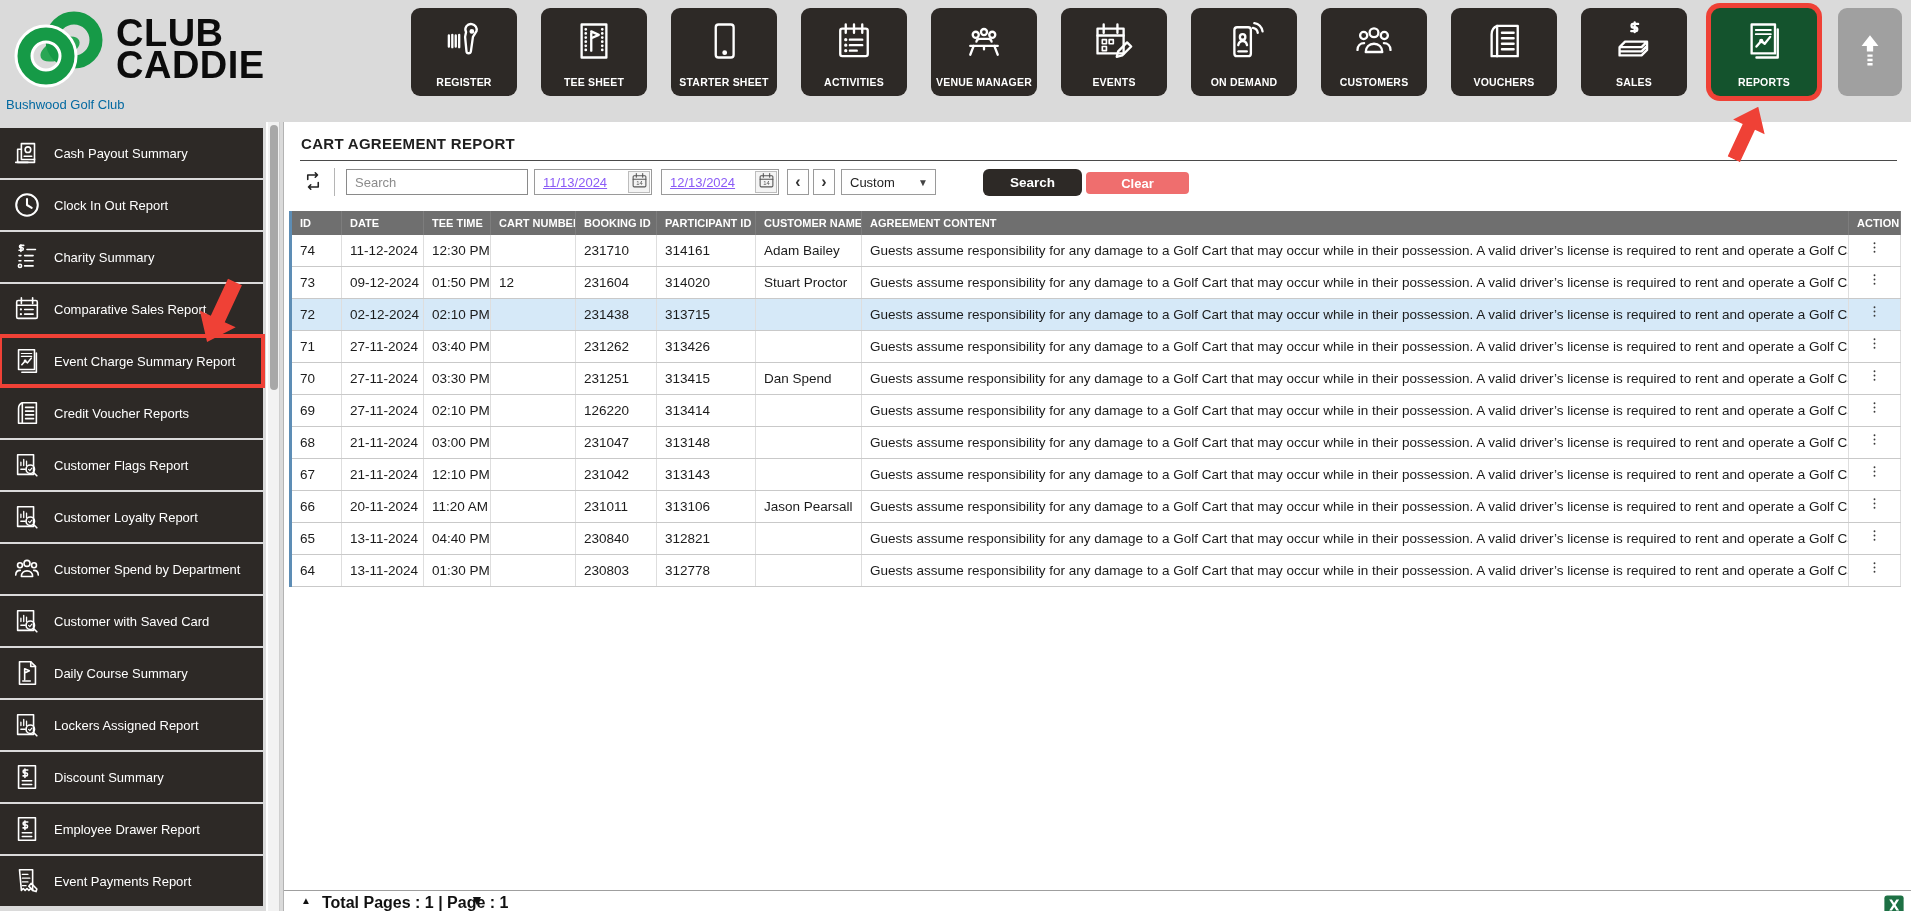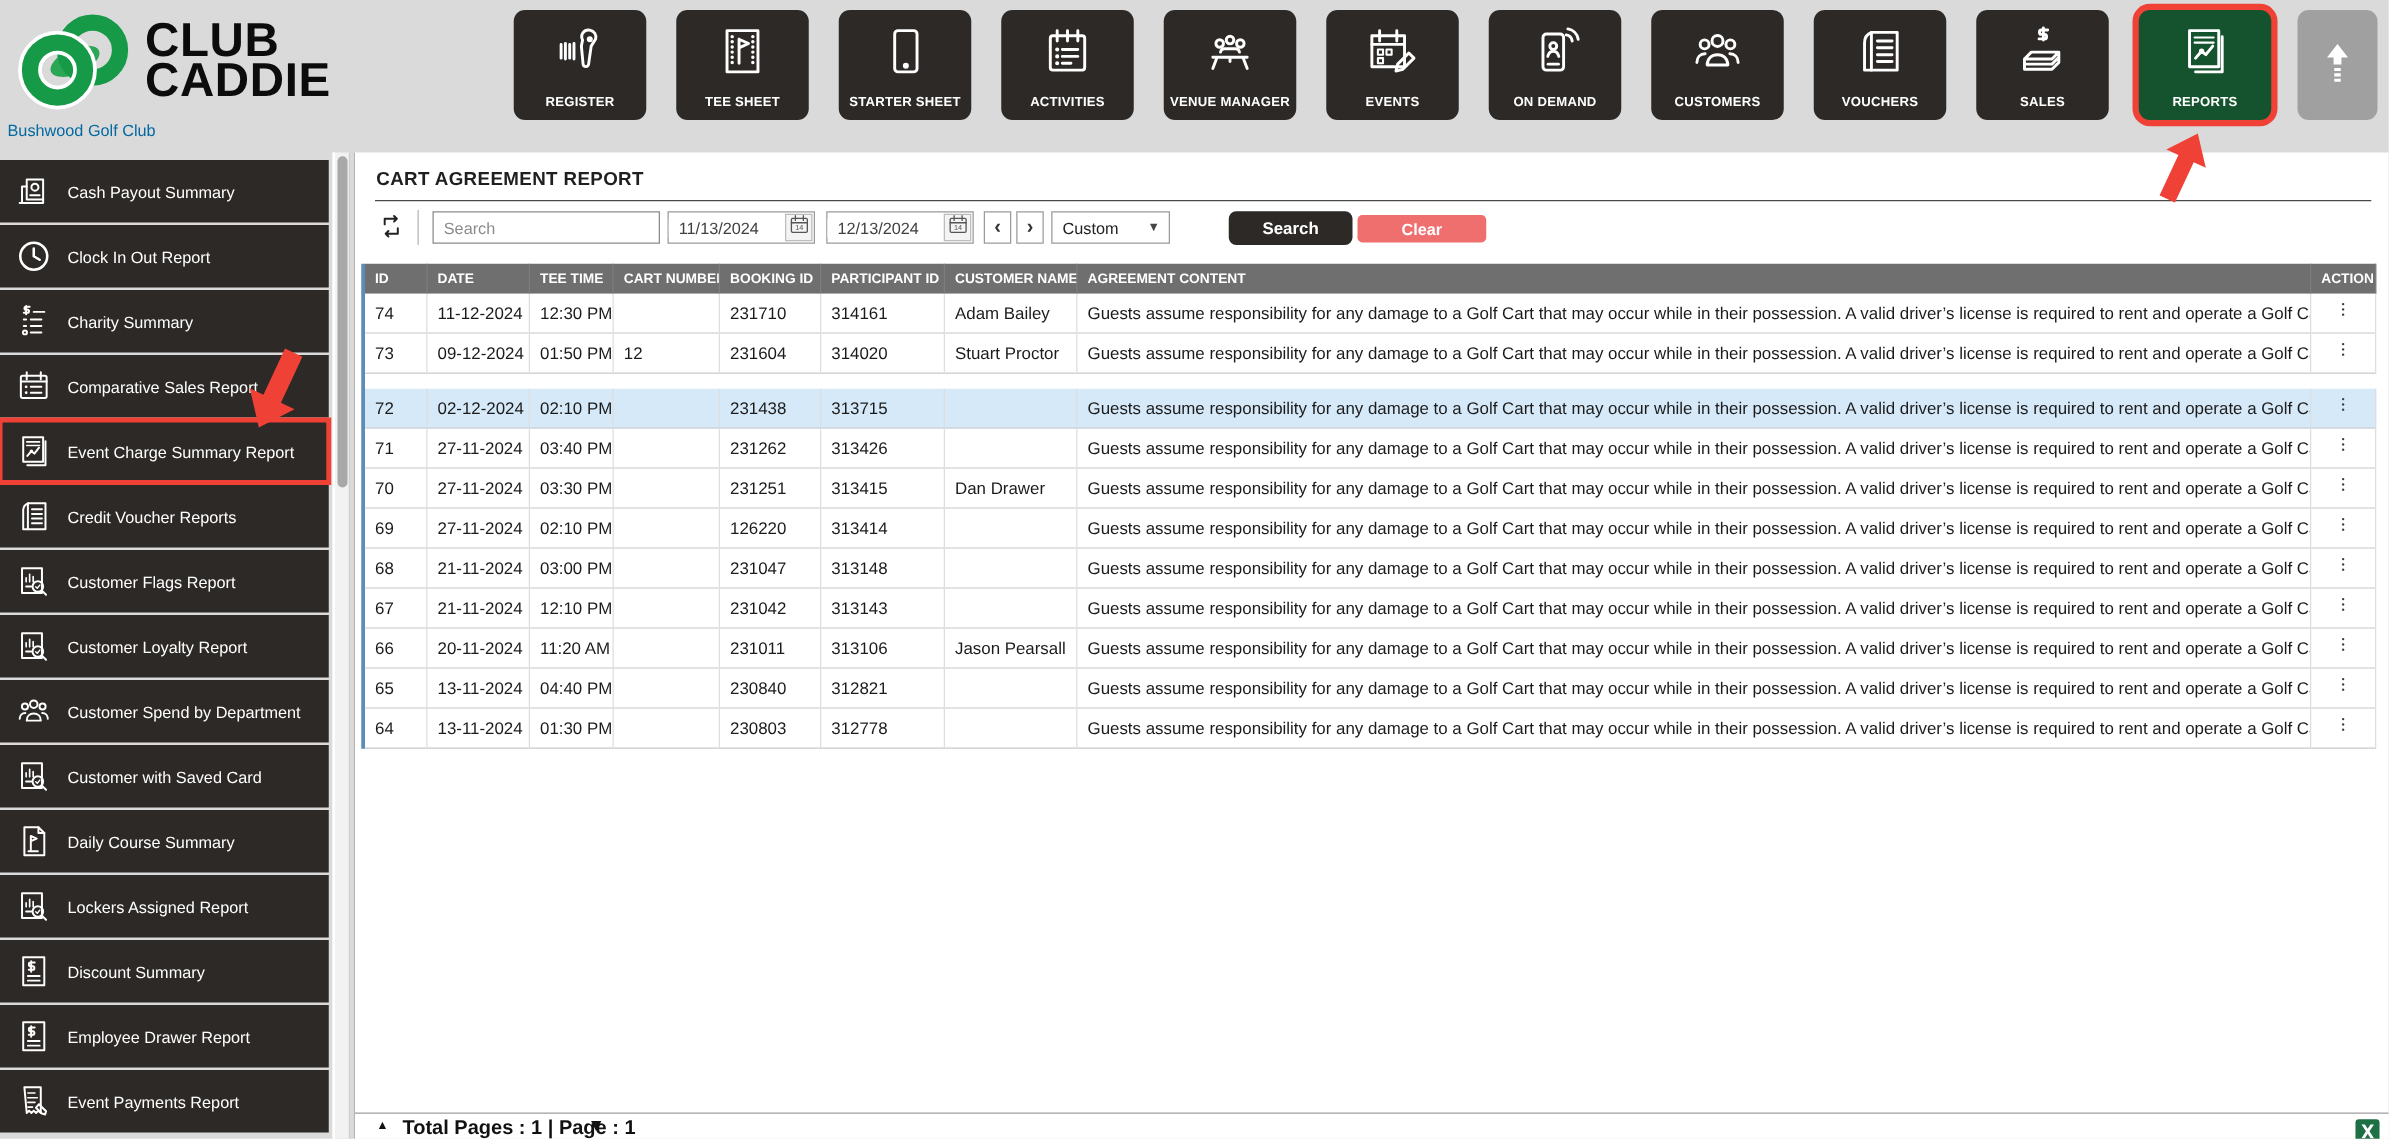--- a/index.html
+++ b/index.html
@@ -47,37 +47,37 @@
 
   
   .toolbar { position:absolute; left:0; top:47px; width:100%; height:28px; }
   .refresh-btn { position:absolute; left:16px; top:0; width:26px; height:26px; background:none; border:none; color:#222; cursor:pointer; }
   .refresh-btn svg { width:24px; height:24px; }
   .tb-sep { position:absolute; left:50px; top:-1px; height:28px; border-left:1px solid #b5b5b5; }
   .search-input { position:absolute; left:62px; top:0; width:182px; height:26px; border:1px solid #8a8a8a; padding:0 8px; font-size:13px; font-family:"Liberation Sans",sans-serif; color:#222; }
   .search-input::placeholder { color:#8b8b8b; }
   .date-field { position:absolute; top:0; width:118px; height:26px; border:1px solid #9a9a9a; background:#fff; display:flex; align-items:center; }
   .date-from { left:250px; } .date-to { left:377px; }
-  .date-field input { flex:1; min-width:0; border:none; outline:none; padding-left:8px; font-size:13px; font-family:"Liberation Sans",sans-serif; color:#404040; }
+  .date-field input { flex:1; min-width:0; border:none; outline:none; padding-left:8px; font-size:13px; font-family:"Liberation Sans",sans-serif; color:#8b5cf6;text-decoration:underline; }
   .date-cal { width:22px; height:22px; margin-right:1px; border:1px solid #bdbdbd; background:#f4f4f4; color:#555; display:flex; align-items:center; justify-content:center; cursor:pointer; }
   .date-cal svg { width:17px; height:17px; }
   .pager-btn { position:absolute; top:0; width:22px; height:26px; border:1px solid #9a9a9a; background:#fff; font-size:16px; font-weight:700; color:#333; line-height:22px; text-align:center; cursor:pointer; }
   .pager-prev { left:503px; } .pager-next { left:529px; }
   .range-select { position:absolute; left:557px; top:0; width:95px; height:26px; border:1px solid #9a9a9a; background:#fff; display:flex; align-items:center; padding-left:8px; font-size:13px; color:#222; cursor:pointer; }
   .range-caret { margin-left:auto; margin-right:7px; font-size:10px; color:#444; }
   .btn-search { position:absolute; left:699px; top:0; width:99px; height:27px; background:#2d2926; color:#fff; border:none; border-radius:6px; font-size:13.5px; font-weight:700; font-family:"Liberation Sans",sans-serif; cursor:pointer; }
   .btn-clear { position:absolute; left:802px; top:3px; width:103px; height:22px; background:#ef6e6e; color:#fff; border:none; border-radius:4px; font-size:13px; font-weight:700; font-family:"Liberation Sans",sans-serif; cursor:pointer; }
 
   
   .grid { position:absolute; left:5px; top:89px; width:1612px; border-left:3px solid #5d8db5; }
   .grid-head, .grid-row { display:grid; grid-template-columns:50px 82px 67px 85px 81px 99px 106px 1fr 52px; }
   .grid-head { height:24px; background:#6f6f6f; }
   .gh { color:#fff; font-size:11px; font-weight:700; line-height:24px; padding-left:8px; border-right:1px solid #7d7d7d; white-space:nowrap; overflow:hidden; cursor:pointer; }
   .grid-row { height:32px; background:#fff; border-bottom:1px solid #c9c9c9; cursor:pointer; }
-  .grid-row.selected { background:#d6e9f8;margin-top:12px; }
+  .grid-row.selected { background:#d6e9f8; }
   .gc { font-size:13.5px; color:#1b1b1b; line-height:31px; padding-left:8px; border-right:1px solid #dedede; white-space:nowrap; overflow:hidden; }
   .gc.action { padding:0; display:flex; align-items:center; justify-content:center; }
   .kebab svg { width:15px; height:15px; color:#3a3a3a; }
 
   
   .panel-footer { position:absolute; left:0; bottom:0; width:100%; height:21px; background:#fff; border-top:1px solid #9f9f9f; }
   .tri-up { position:absolute; left:17px; top:4px; font-size:10px; color:#111; cursor:pointer; }
   .footer-text { position:absolute; left:38px; top:3px; font-size:16px; font-weight:700; color:#111; }
   .tri-down { position:absolute; left:186px; top:1px; font-size:14px; color:#111; cursor:pointer; }
   .excel-export { position:absolute; right:6px; top:3px; width:22px; height:22px; cursor:pointer; }
@@ -539,21 +539,21 @@
               </svg></span>
           </div>
         </div>
         <div class="grid-row">
           <div class="gc">70</div>
           <div class="gc">27-11-2024</div>
           <div class="gc">03:30 PM</div>
           <div class="gc"></div>
           <div class="gc">231251</div>
           <div class="gc">313415</div>
-          <div class="gc">Dan Drawer</div>
+          <div class="gc">Dan Spend</div>
           <div class="gc">Guests assume responsibility for any damage to a Golf Cart that may occur while in their possession. A valid driver’s license is required to rent and operate a Golf Cart</div>
           <div class="gc action">
             <span class="kebab"><svg viewBox="0 0 32 32" fill="currentColor">
                 <circle cx="16" cy="7" r="2"></circle>
                 <circle cx="16" cy="16" r="2"></circle>
                 <circle cx="16" cy="25" r="2"></circle>
               </svg></span>
           </div>
         </div>
         <div class="grid-row">

